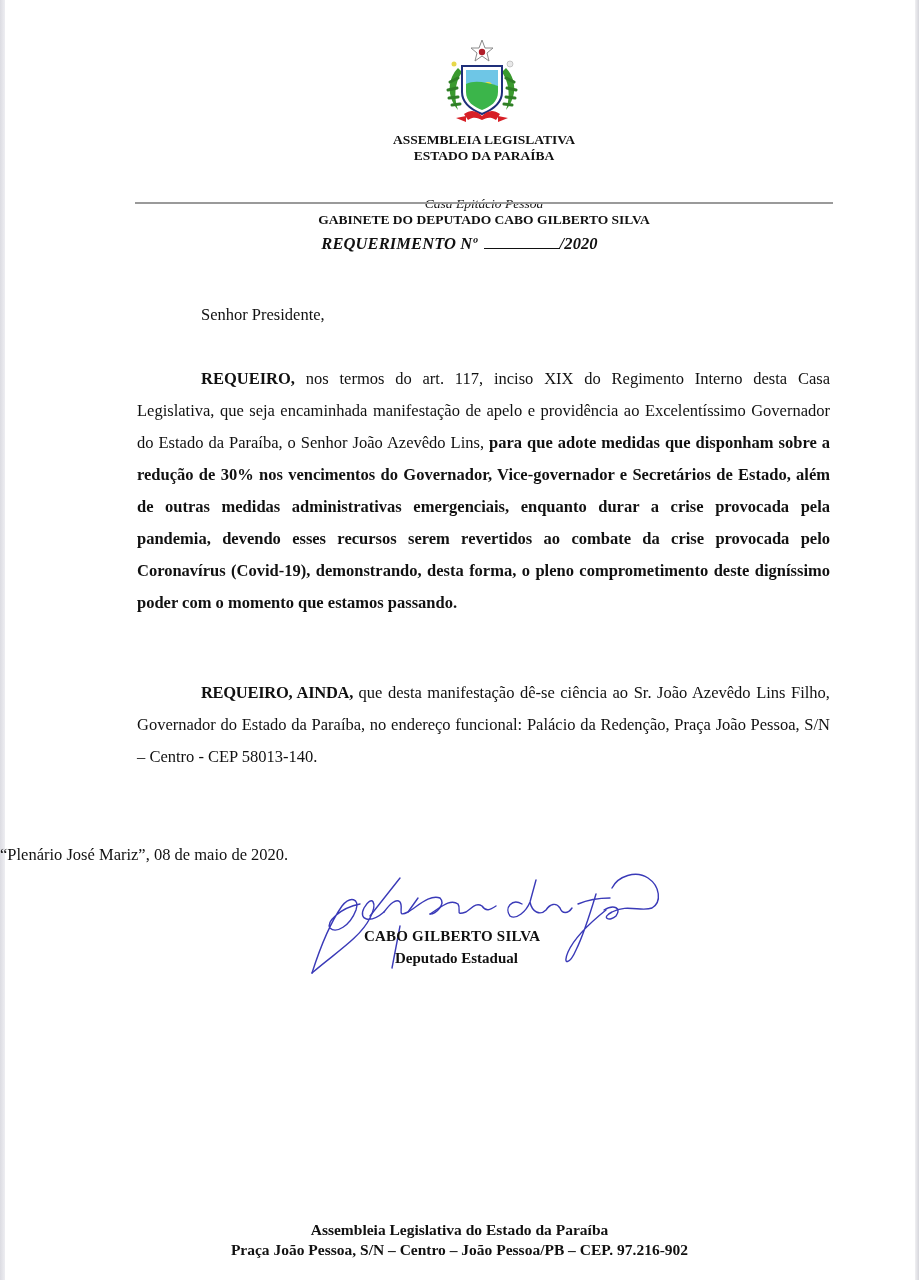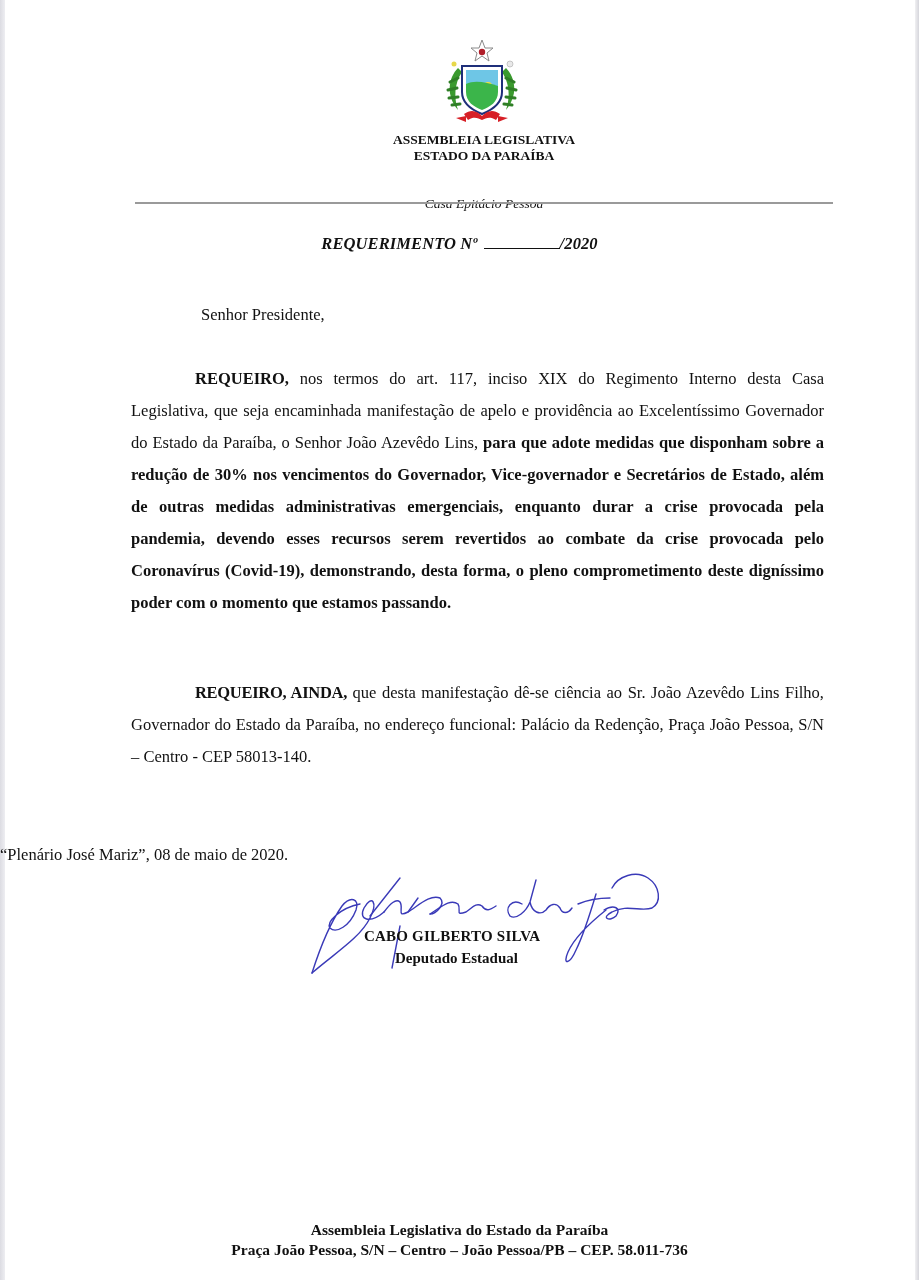--- a/index.html
+++ b/index.html
@@ -52,21 +52,21 @@
       border-bottom: 1.5px solid #111;
       height: 14px;
       vertical-align: baseline;
       margin-left: 2px;
     }
     .salutation {
       position: absolute; left: 201px; top: 305px;
       font-size: 16.5px;
     }
     .para {
-      position: absolute; left: 131px; width: 693px;
+      position: absolute; left: 137px; width: 693px;
       font-size: 16.5px;
       line-height: 32px;
       text-align: justify;
       margin: 0;
     }
     .para .indent { display: inline-block; width: 64px; }
     .para1 { top: 363px; }
     .para2 { top: 677px; }
     .bold { font-weight: bold; }
     .para2 .lead { letter-spacing: -0.3px; }
@@ -115,20 +115,21 @@
   <path d="M26,46 C34,42 46,44 58,48 L58,54 C58,64 50,69 42,72 C34,69 26,64 26,54 Z" fill="#3bb54a"></path>
 
   <path d="M24,76 C32,70 38,74 42,78 C46,74 52,70 60,76 L56,82 C50,78 46,80 42,82 C38,80 34,78 28,82 Z" fill="#d71f26"></path>
   <path d="M16,80 L26,78 L26,84 Z M68,80 L58,78 L58,84 Z" fill="#d71f26"></path>
 </svg>
 
 <div class="header-block">
   <div class="b">ASSEMBLEIA LEGISLATIVA</div>
   <div class="b">ESTADO DA PARAÍBA</div>
   <div class="i">Casa Epitácio Pessoa</div>
+  <div class="b">GABINETE DO DEPUTADO CABO GILBERTO SILVA</div>
 </div>
 <div class="header-rule"></div>
 
 <div class="title">
   <span>REQUERIMENTO Nº</span>
   <span class="blank"></span><span>/2020</span>
 </div>
 
 <div class="salutation">Senhor Presidente,</div>
 
@@ -146,14 +147,14 @@
   <path d="M130,46 C140,40 150,30 158,36 C162,42 154,48 166,44 C172,40 176,34 182,38 C186,44 190,42 196,38"></path>
   <path d="M222,36 C212,30 204,40 210,48 C216,52 226,44 230,34 L236,12 M230,34 C232,44 240,48 246,42 C250,36 256,34 260,40 C262,46 268,46 272,40"></path>
   <path d="M278,36 C292,30 304,30 310,30 M296,26 C290,46 284,66 276,82 C270,96 262,98 268,84 C276,66 296,50 306,42"></path>
   <path d="M304,42 C314,36 322,40 316,48 C310,54 300,50 312,44 C326,36 342,44 352,40 C362,34 360,18 348,10 C336,2 318,8 312,20"></path>
 </svg>
 <div class="signer-name">CABO GILBERTO SILVA</div>
 <div class="signer-role">Deputado Estadual</div>
 
 <div class="footer">
   <div>Assembleia Legislativa do Estado da Paraíba</div>
-  <div>Praça João Pessoa, S/N – Centro – João Pessoa/PB – CEP. 58.011-736</div>
+  <div>Praça João Pessoa, S/N – Centro – João Pessoa/PB – CEP. 97.216-902</div>
 </div>
 
 </body></html>

